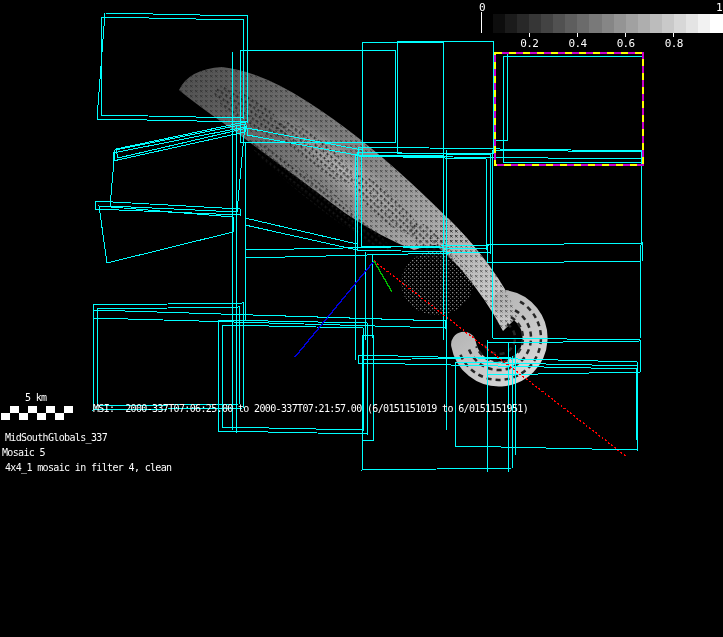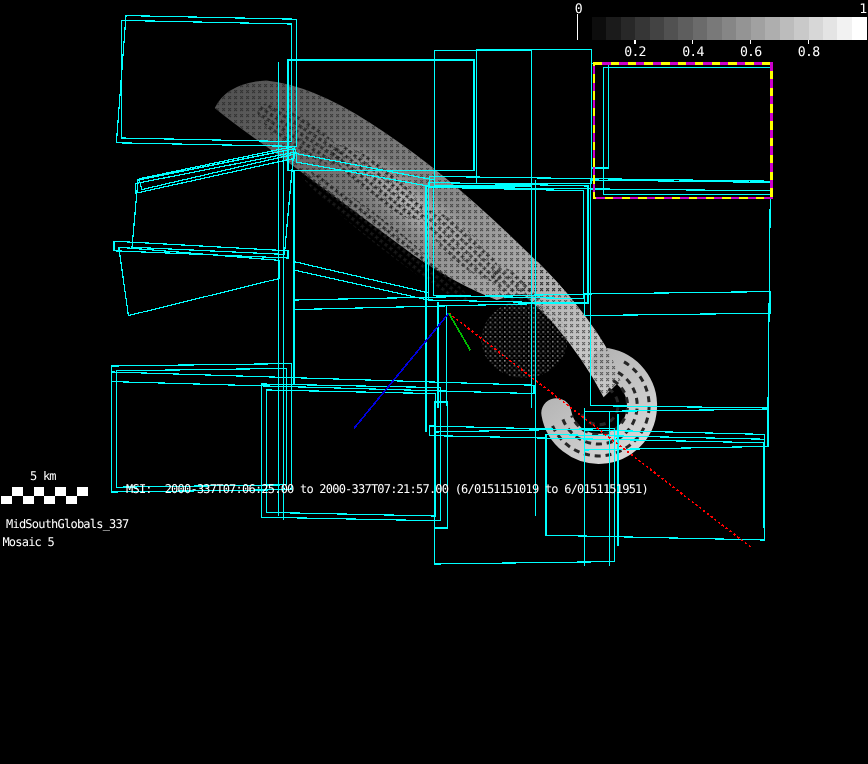--- a/index.html
+++ b/index.html
@@ -154,16 +154,17 @@
         <rect x="19" y="413" width="9" height="7" fill="#ffffff"></rect>
         <rect x="28" y="413" width="9" height="7" fill="#000000"></rect>
         <rect x="37" y="413" width="9" height="7" fill="#ffffff"></rect>
         <rect x="46" y="413" width="9" height="7" fill="#000000"></rect>
         <rect x="55" y="413" width="9" height="7" fill="#ffffff"></rect>
         <rect x="64" y="413" width="9" height="7" fill="#000000"></rect>
       </g>
   </svg>
 
   <div class="mono" style="left:25px;top:391px;">5 km</div>
-  <div class="mono" style="left:93px;top:402px;padding-left:12px;">MSI:  2000-337T07:06:25.00 to 2000-337T07:21:57.00 (6/0151151019 to 6/0151151951)</div>
+  <div class="mono" style="left:81px;top:402px;padding-left:12px;">MSI:  2000-337T07:06:25.00 to 2000-337T07:21:57.00 (6/0151151019 to 6/0151151951)</div>
   <div class="mono" style="left:5px;top:431px;text-align:center;">MidSouthGlobals_337</div>
   <div class="mono" style="left:2px;top:446px;">Mosaic 5</div>
+  <div class="mono" style="left:5px;top:461px;">4x4_1 mosaic in filter 4, clean</div>
 </div>
 
 </body></html>

